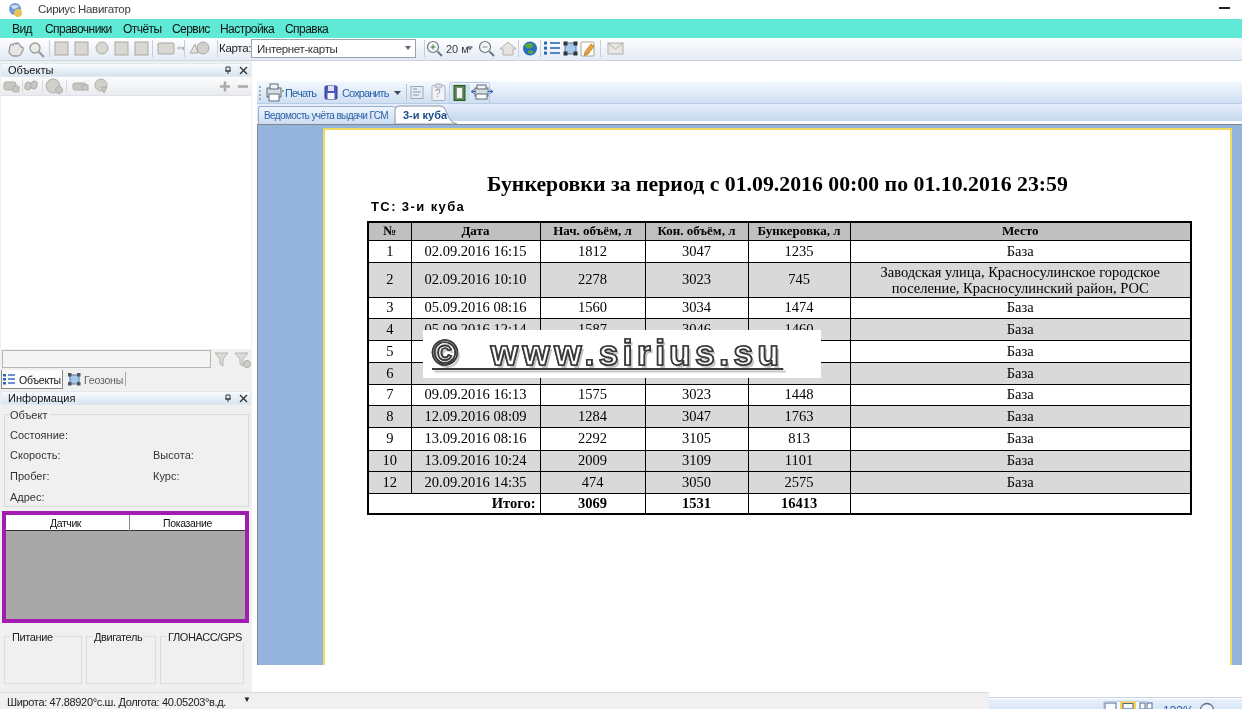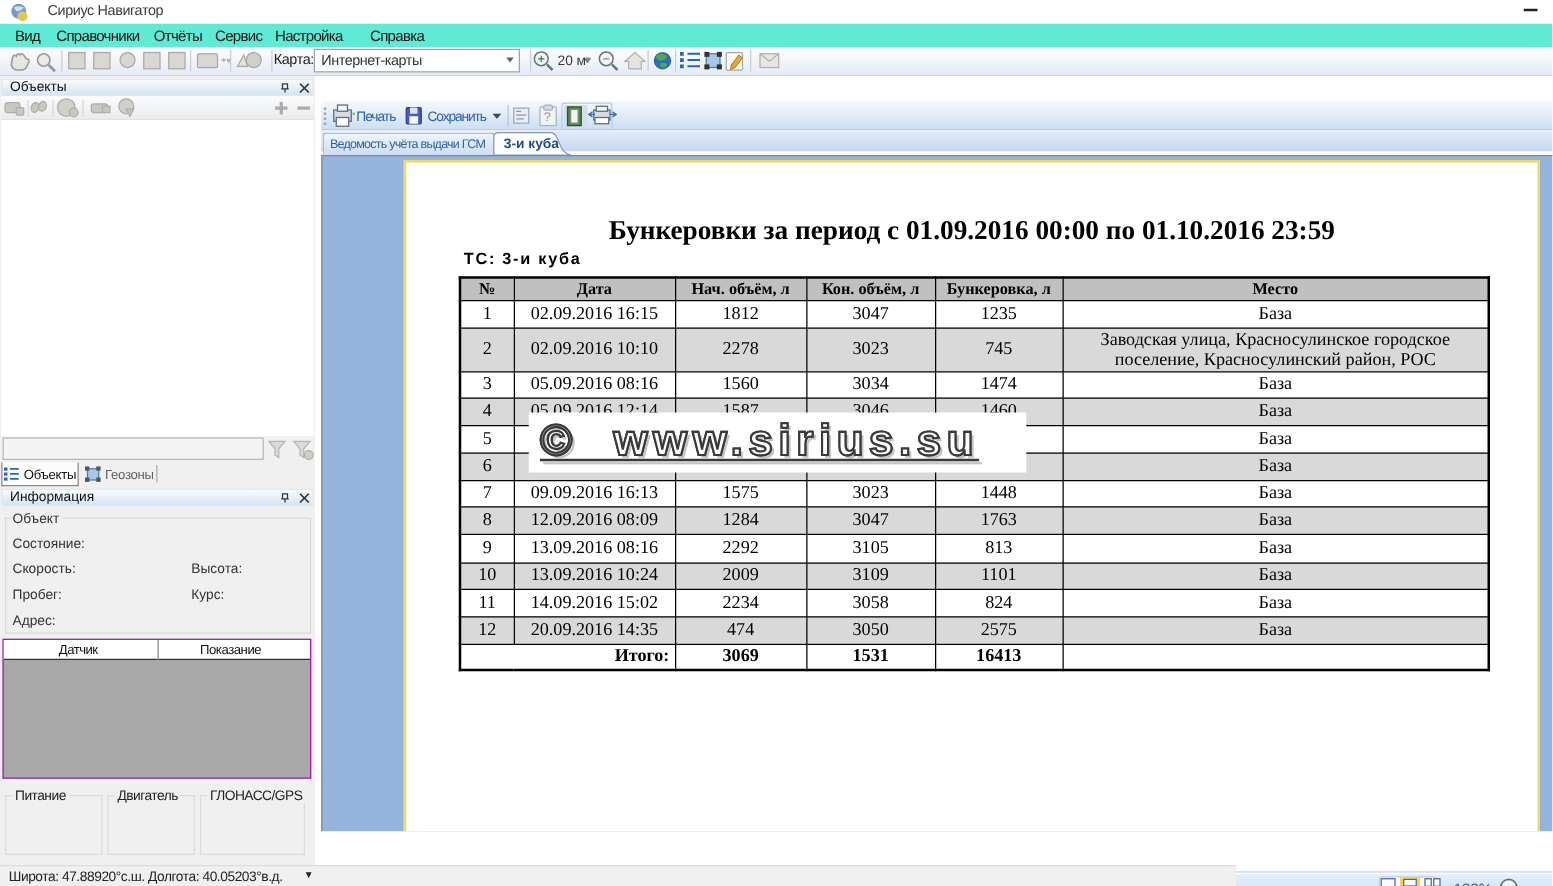--- a/index.html
+++ b/index.html
@@ -18,21 +18,21 @@
 .phead .t { position:absolute; left:6px; top:0px; }
 .pin { position:absolute; left:222px; top:2px; width:9px; height:9px; }
 .xico { position:absolute; left:237px; top:2px; width:9px; height:9px; }
 #ptoolbar { position:absolute; left:1px; top:16px; width:250px; height:19px; background:linear-gradient(#fbfcfd,#e9ebee); border-bottom:1px solid #dfe2e6; }
 #plist { position:absolute; left:1px; top:35px; width:250px; height:253px; background:#fff; }
 #filterrow { position:absolute; left:0px; top:288px; width:252px; height:21px; background:#f0f0f0; }
 #filterbox { position:absolute; left:2px; top:1px; width:209px; height:18px; background:#f4f4f4; border:1px solid #b6b6b6; }
 #ptabs { position:absolute; left:0px; top:309px; width:252px; height:20px; background:#f0f0f0; }
 #infohead { top:330px; }
 #infobody { position:absolute; left:2px; top:346px; width:248px; height:100px; font-size:11px; color:#333; }
-#sensetbl { position:absolute; left:2px; top:450px; width:247px; height:112px; border:1px solid #a21caf; background:#a8a8a8; }
+#sensetbl { position:absolute; left:2px; top:450px; width:247px; height:112px; border:4px solid #a21caf; background:#a8a8a8; }
 #sensetbl .hdr { position:absolute; left:0; top:0; width:100%; height:16px; background:#fff; border-bottom:1px solid #333; font-size:11px; color:#111; }
 #boxes { position:absolute; left:0; top:566px; width:264px; height:60px; }
 .gbox { position:absolute; top:9px; height:48px; border:1px solid #dcdcdc; }
 .gbox .lbl { position:absolute; left:5px; top:-6px; background:#f0f0f0; font-size:11px; letter-spacing:-0.4px; color:#222; padding:0 2px; white-space:nowrap; }
 
 #main { position:absolute; left:252px; top:0; width:990px; height:631px; background:#fff; }
 #tabrow { position:absolute; left:0; top:0; width:990px; height:19px; background:#fff; }
 #rtoolbar { position:absolute; left:5px; top:20px; width:985px; height:23px; background:linear-gradient(#f5f9fe,#cfdff2); border-bottom:1px solid #bacce2; }
 #rsubtabs { position:absolute; left:5px; top:43px; width:985px; height:20px; background:linear-gradient(#e6eefa,#bed3ec); }
 #viewport { position:absolute; left:5px; top:63px; width:985px; height:541px; background:#95b4dd; border-top:1px solid #828790; border-left:1px solid #828790; overflow:hidden; }
@@ -57,21 +57,21 @@
   </svg>
   <span class="title">Сириус Навигатор</span>
   <div id="minbtn"></div>
 </div>
 <div id="menubar">
   <span style="left:12px">Вид</span>
   <span style="left:45px">Справочники</span>
   <span style="left:123px">Отчёты</span>
   <span style="left:172px">Сервис</span>
   <span style="left:220px">Настройка</span>
-  <span style="left:296px">Справка</span>
+  <span style="left:285px">Справка</span>
 </div>
 <div id="toolbar">
  <svg width="1242" height="22" style="position:absolute;left:0;top:0">
   <g fill="none" stroke="#9a9a9a" stroke-width="1.3">
    <path d="M10 8 q1 -3 3 -1 q1 -3 3 -1 q1 -2 3 0 l2 3 q3 0 2 3 l-2 4 q-1 2 -4 2 h-4 q-3 -1 -4 -4 z" fill="#e8e6e2"></path>
    <circle cx="35" cy="10" r="5" fill="#eceae6"></circle>
         <path d="M39 14 l5 5" stroke-width="2.2"></path>
   </g>
   <g fill="#d9d7d2" stroke="#aaa8a2">
    <rect x="55" y="4" width="13" height="13"></rect>
@@ -401,28 +401,20 @@
                 <td>База</td>
               </tr>
           <tr style="height:21px" class="alt">
                 <td>10</td>
                 <td>13.09.2016 10:24</td>
                 <td>2009</td>
                 <td>3109</td>
                 <td>1101</td>
                 <td>База</td>
               </tr>
-          <tr style="height:22px">
-                <td>11</td>
-                <td>14.09.2016 15:02</td>
-                <td>2234</td>
-                <td>3058</td>
-                <td>824</td>
-                <td>База</td>
-              </tr>
           <tr style="height:22px" class="alt">
                 <td>12</td>
                 <td>20.09.2016 14:35</td>
                 <td>474</td>
                 <td>3050</td>
                 <td>2575</td>
                 <td>База</td>
               </tr>
           <tr style="height:21px">
                 <td colspan="2" style="text-align:right;font-weight:bold;padding-right:4px">Итого:</td>

